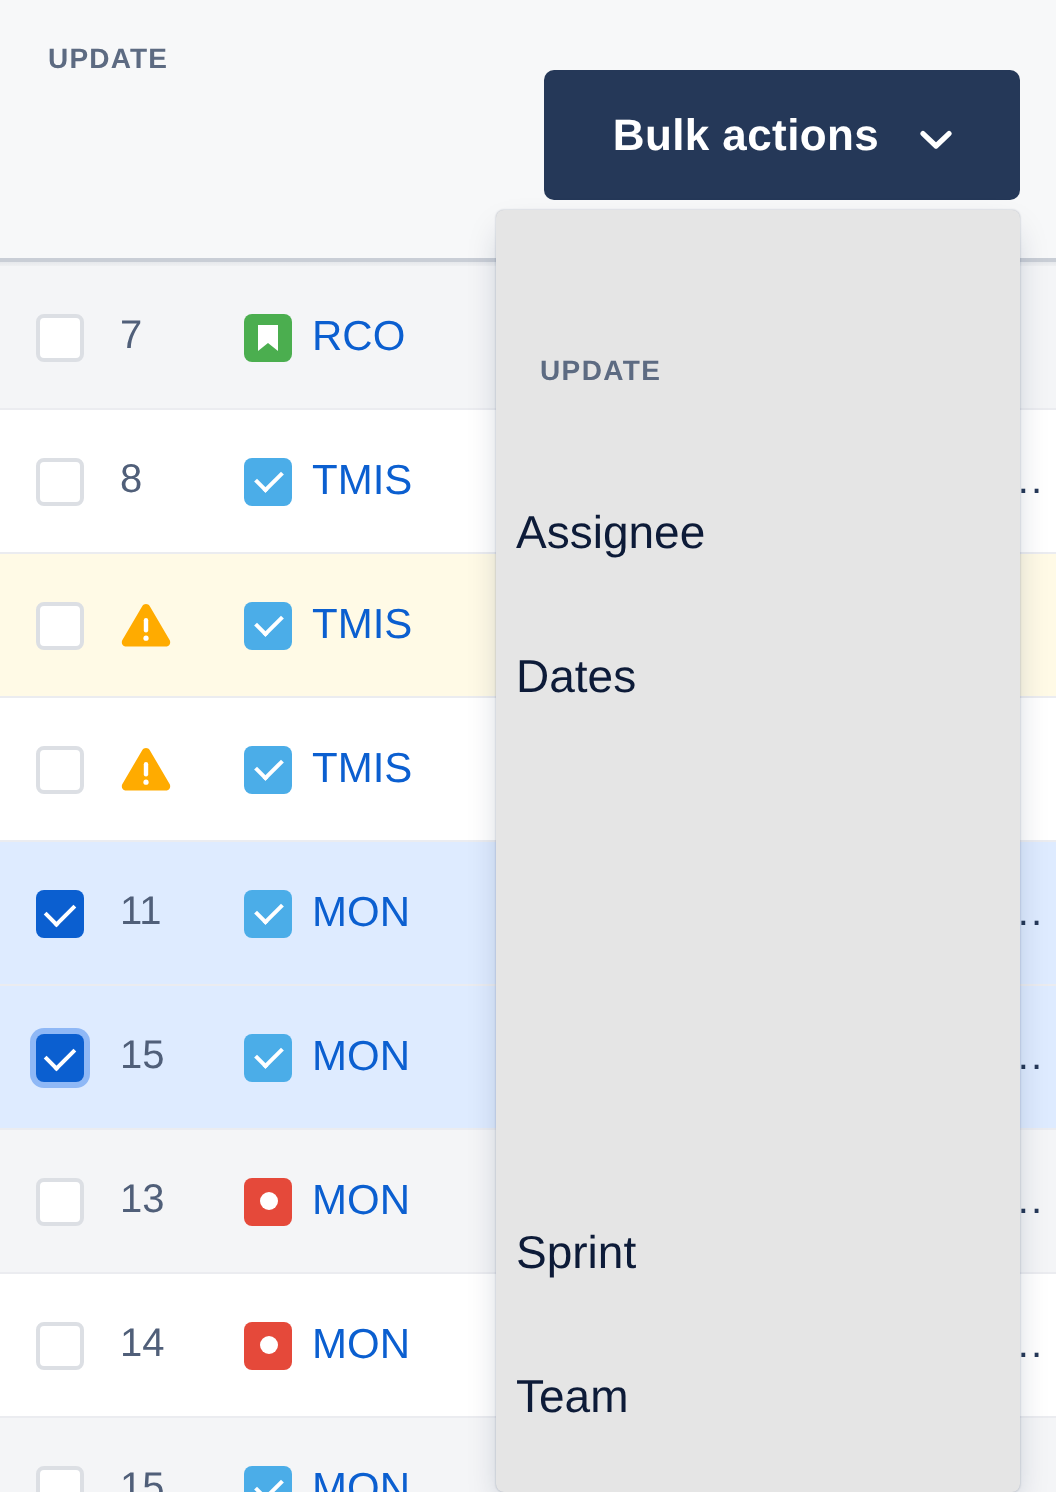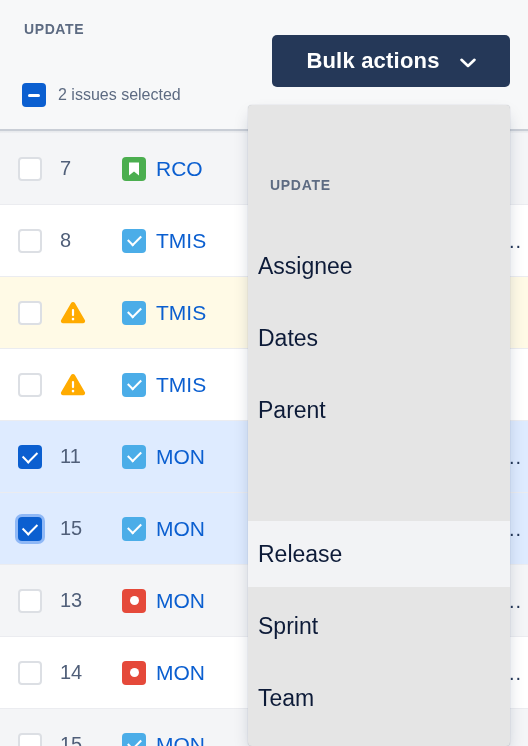--- a/index.html
+++ b/index.html
@@ -108,45 +108,39 @@
   }
   .menu-item{
     position:absolute;left:0;width:262px;height:66px;
     display:flex;align-items:center;padding-left:10px;box-sizing:border-box;
     font-size:23px;color:#0d1b38;
   }
   .menu-item.active{background:#f2f3f5;}
 
   
   #bulk-actions{
-    position:absolute;left:272px;top:35px;width:238px;height:52px;
+    position:absolute;left:272px;top:35px;width:238px;height:65px;
     background:#253858;border-radius:5px;border:none;
     display:flex;align-items:center;justify-content:center;gap:20px;
     cursor:pointer;
   }
   #bulk-label{
     font-size:22px;font-weight:bold;color:#ffffff;letter-spacing:.2px;
   }
   #chevron{
     width:16px;height:10px;position:relative;flex:none;
   }
 </style>
 </head>
 <body>
 
 <div id="toolbar">
 
   <div id="scope-label">UPDATE</div>
 
-  <div id="selection-row">
-    <div class="cb indeterminate">
-      <div class="bar"></div>
-    </div>
-    <span id="selected-text">2 issues selected</span>
-  </div>
 
   <div id="toolbar-divider"></div>
 </div>
 <div id="toolbar-shadow"></div>
 
 <div id="table">
     <div class="row grey">
       <div class="cell-cb">
         <div class="cb empty"></div>
       </div>
@@ -307,25 +301,19 @@
 </button>
 
 <div id="dropdown">
   <div id="update-label">UPDATE</div>
 <div class="menu-item" style="top: 128px; height: 66px;">
       <span>Assignee</span>
     </div>
     <div class="menu-item" style="top: 200px; height: 66px;">
       <span>Dates</span>
     </div>
-    <div class="menu-item" style="top: 272px; height: 66px;">
-      <span>Parent</span>
-    </div>
-    <div class="menu-item active" style="top: 416px; height: 66px;">
-      <span>Release</span>
-    </div>
     <div class="menu-item" style="top: 488px; height: 66px;">
       <span>Sprint</span>
     </div>
     <div class="menu-item" style="top: 560px; height: 66px;">
       <span>Team</span>
     </div>
   </div>
 
 </body></html>

